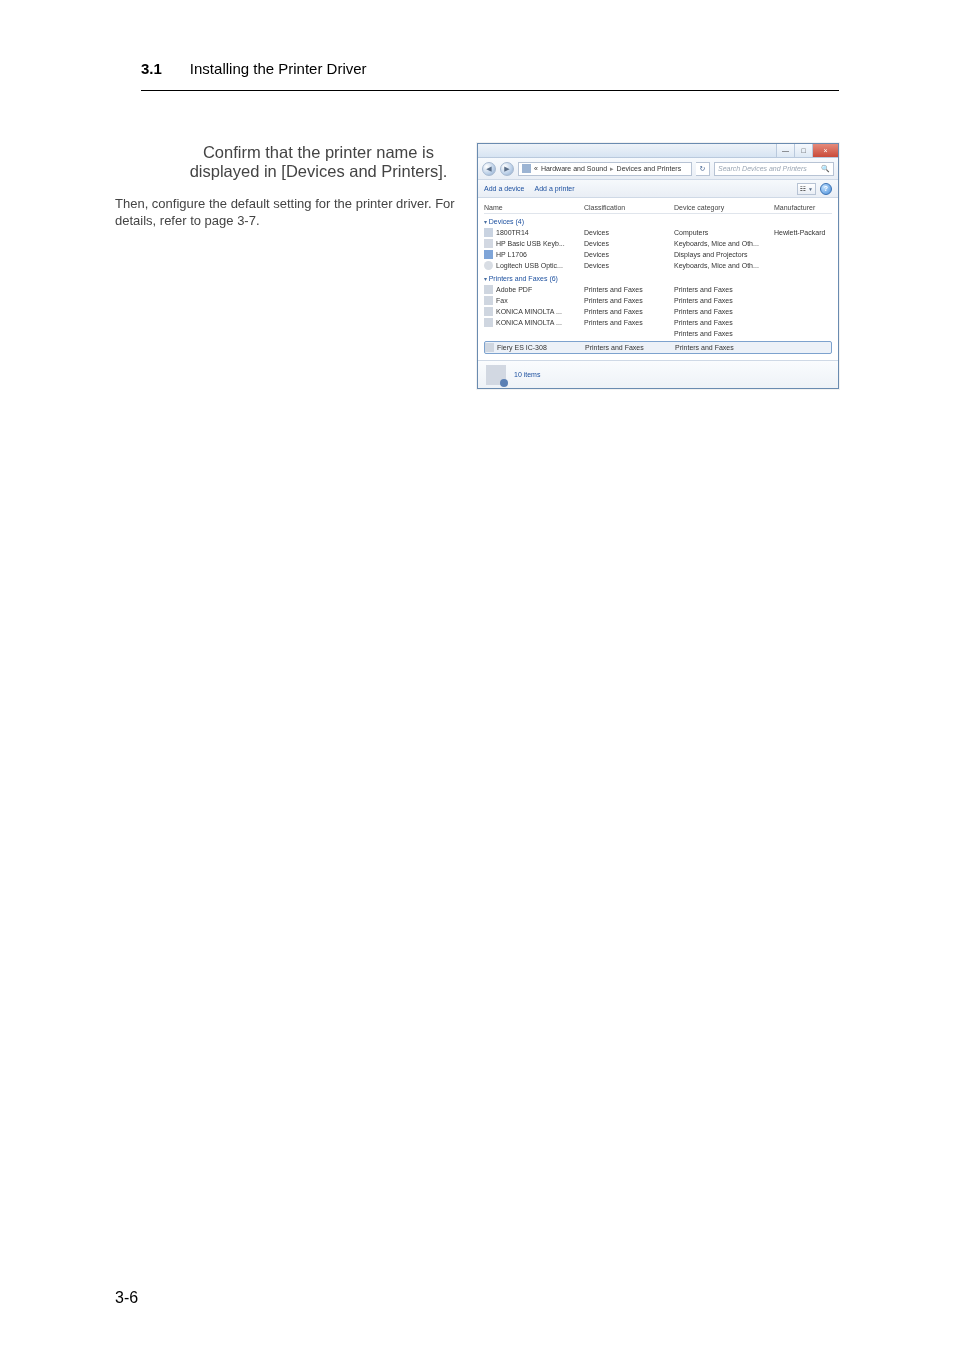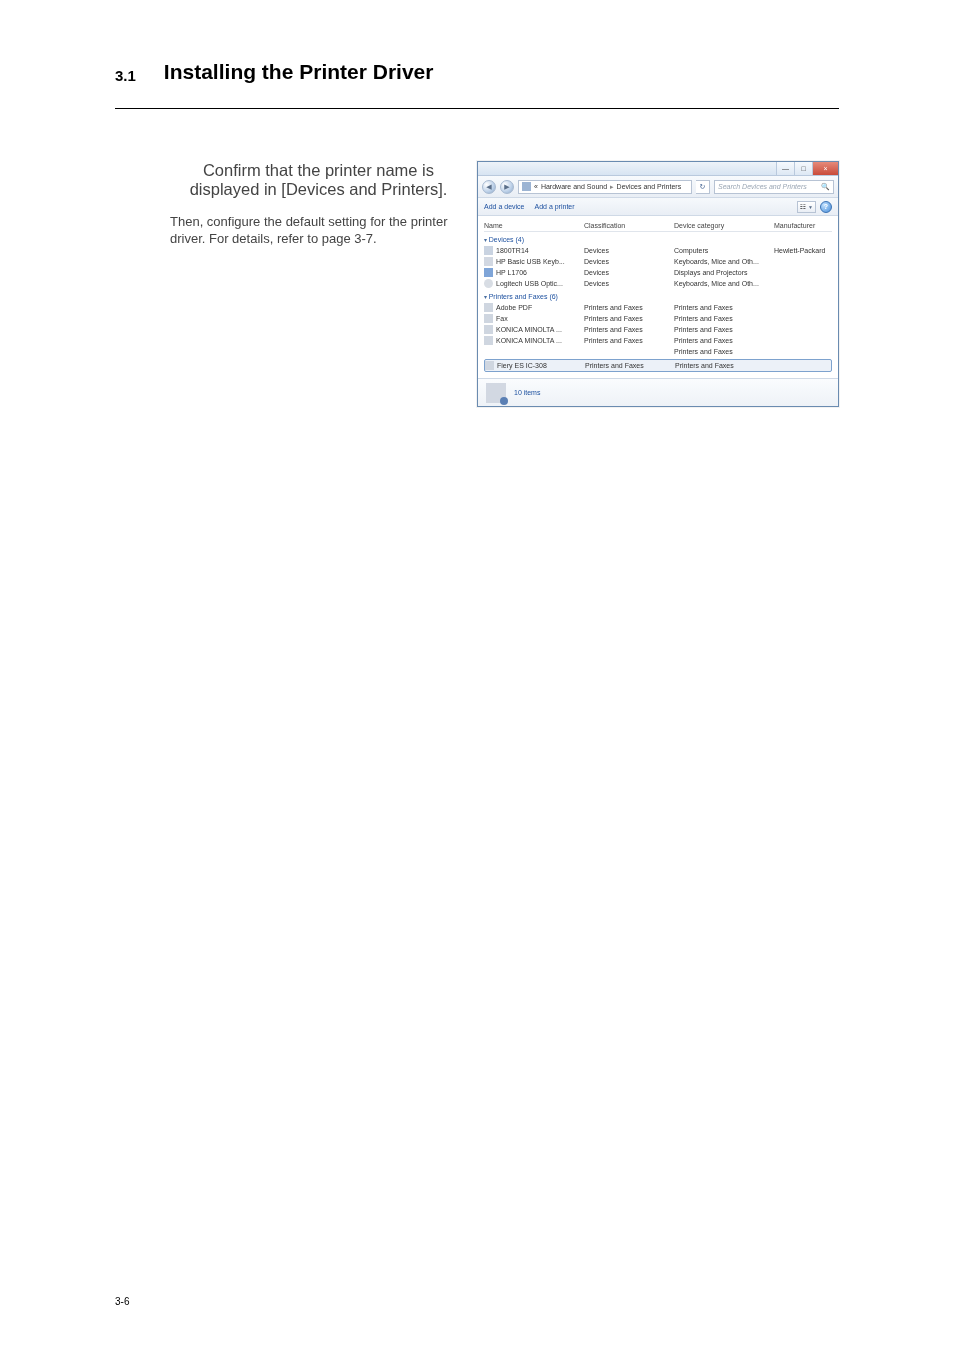--- a/index.html
+++ b/index.html
@@ -9,33 +9,34 @@
     width: 954px;
     height: 1351px;
     position: relative;
     color: #000;
   }
   .page {
     padding: 60px 115px 0 115px;
   }
   .section-header {
     display: flex;
-    align-items: flex-end;
+    align-items: flex-start;
     border-bottom: 1px solid #000;
-    padding-bottom: 24px;
+    padding-bottom: 13px;
     margin-bottom: 52px;
+    margin-left: 26px;
   }
   .section-num {
     font-weight: bold;
     font-size: 15px;
     margin-right: 28px;
   }
   .section-title {
-    font-weight: bold;
-    font-size: 21px;
+    font-weight: normal;
+    font-size: 15px;
   }
   .content-row {
     display: flex;
     align-items: flex-start;
   }
   .text-col {
     width: 365px;
     padding-right: 10px;
   }
   .para1 {
@@ -43,21 +44,20 @@
     line-height: 1.18;
     color: #444;
     margin-bottom: 14px;
     margin-left: 55px;
     text-align: center;
   }
   .para2 {
     font-size: 13px;
     line-height: 1.3;
     color: #444;
-    margin-left: 55px;
   }
   .screenshot-col {
     flex: 1;
   }
   .win {
     width: 362px;
     border: 1px solid #6a8bb0;
     background: #fff;
     font-family: "Segoe UI", Tahoma, sans-serif;
     font-size: 7px;
@@ -234,21 +234,21 @@
   .status-ic::after{
     content:"";position:absolute;right:-2px;bottom:-2px;
     width:8px;height:8px;border-radius:50%;
     background:#5a7fb4;
   }
   .status-text { color:#1a4e9e; }
   .footer {
     position: absolute;
     bottom: 44px;
     left: 115px;
-    font-size: 10px;
+    font-size: 16px;
   }
 </style>
 </head>
 <body>
 
 <div class="page">
   <div class="section-header">
     <span class="section-num">3.1</span>
     <span class="section-title">Installing the Printer Driver</span>
   </div>

